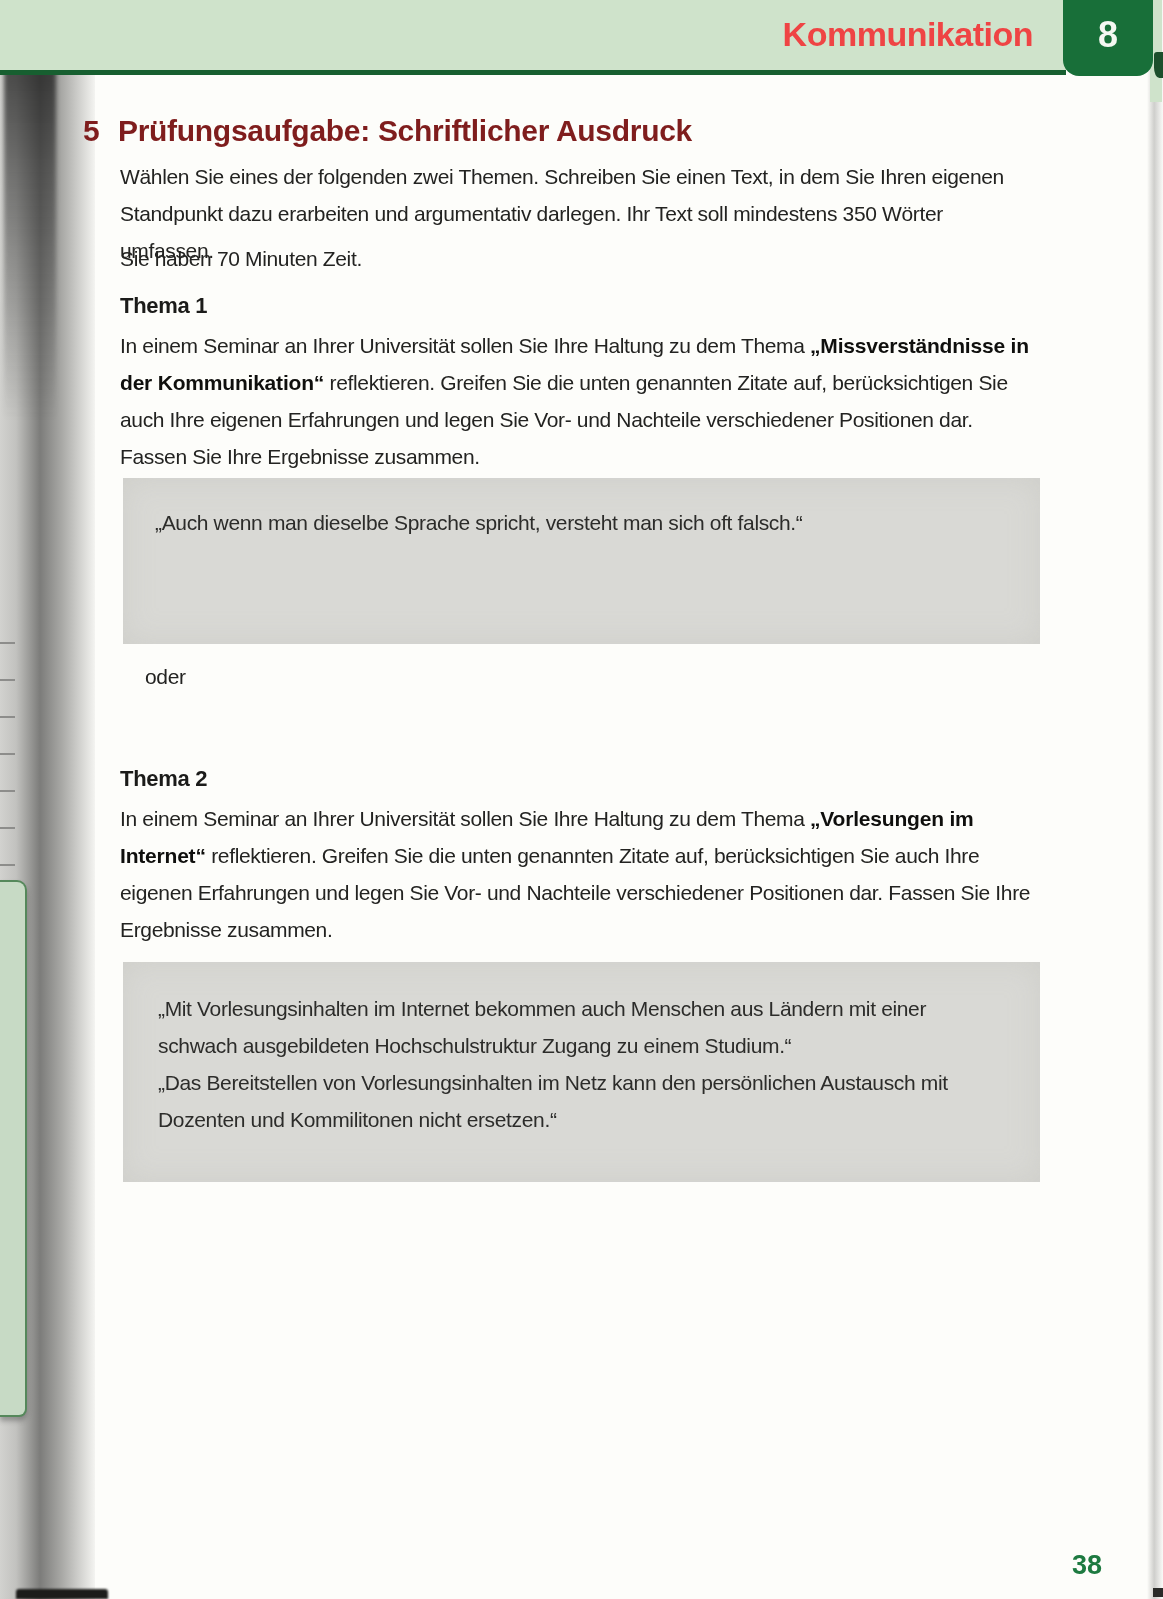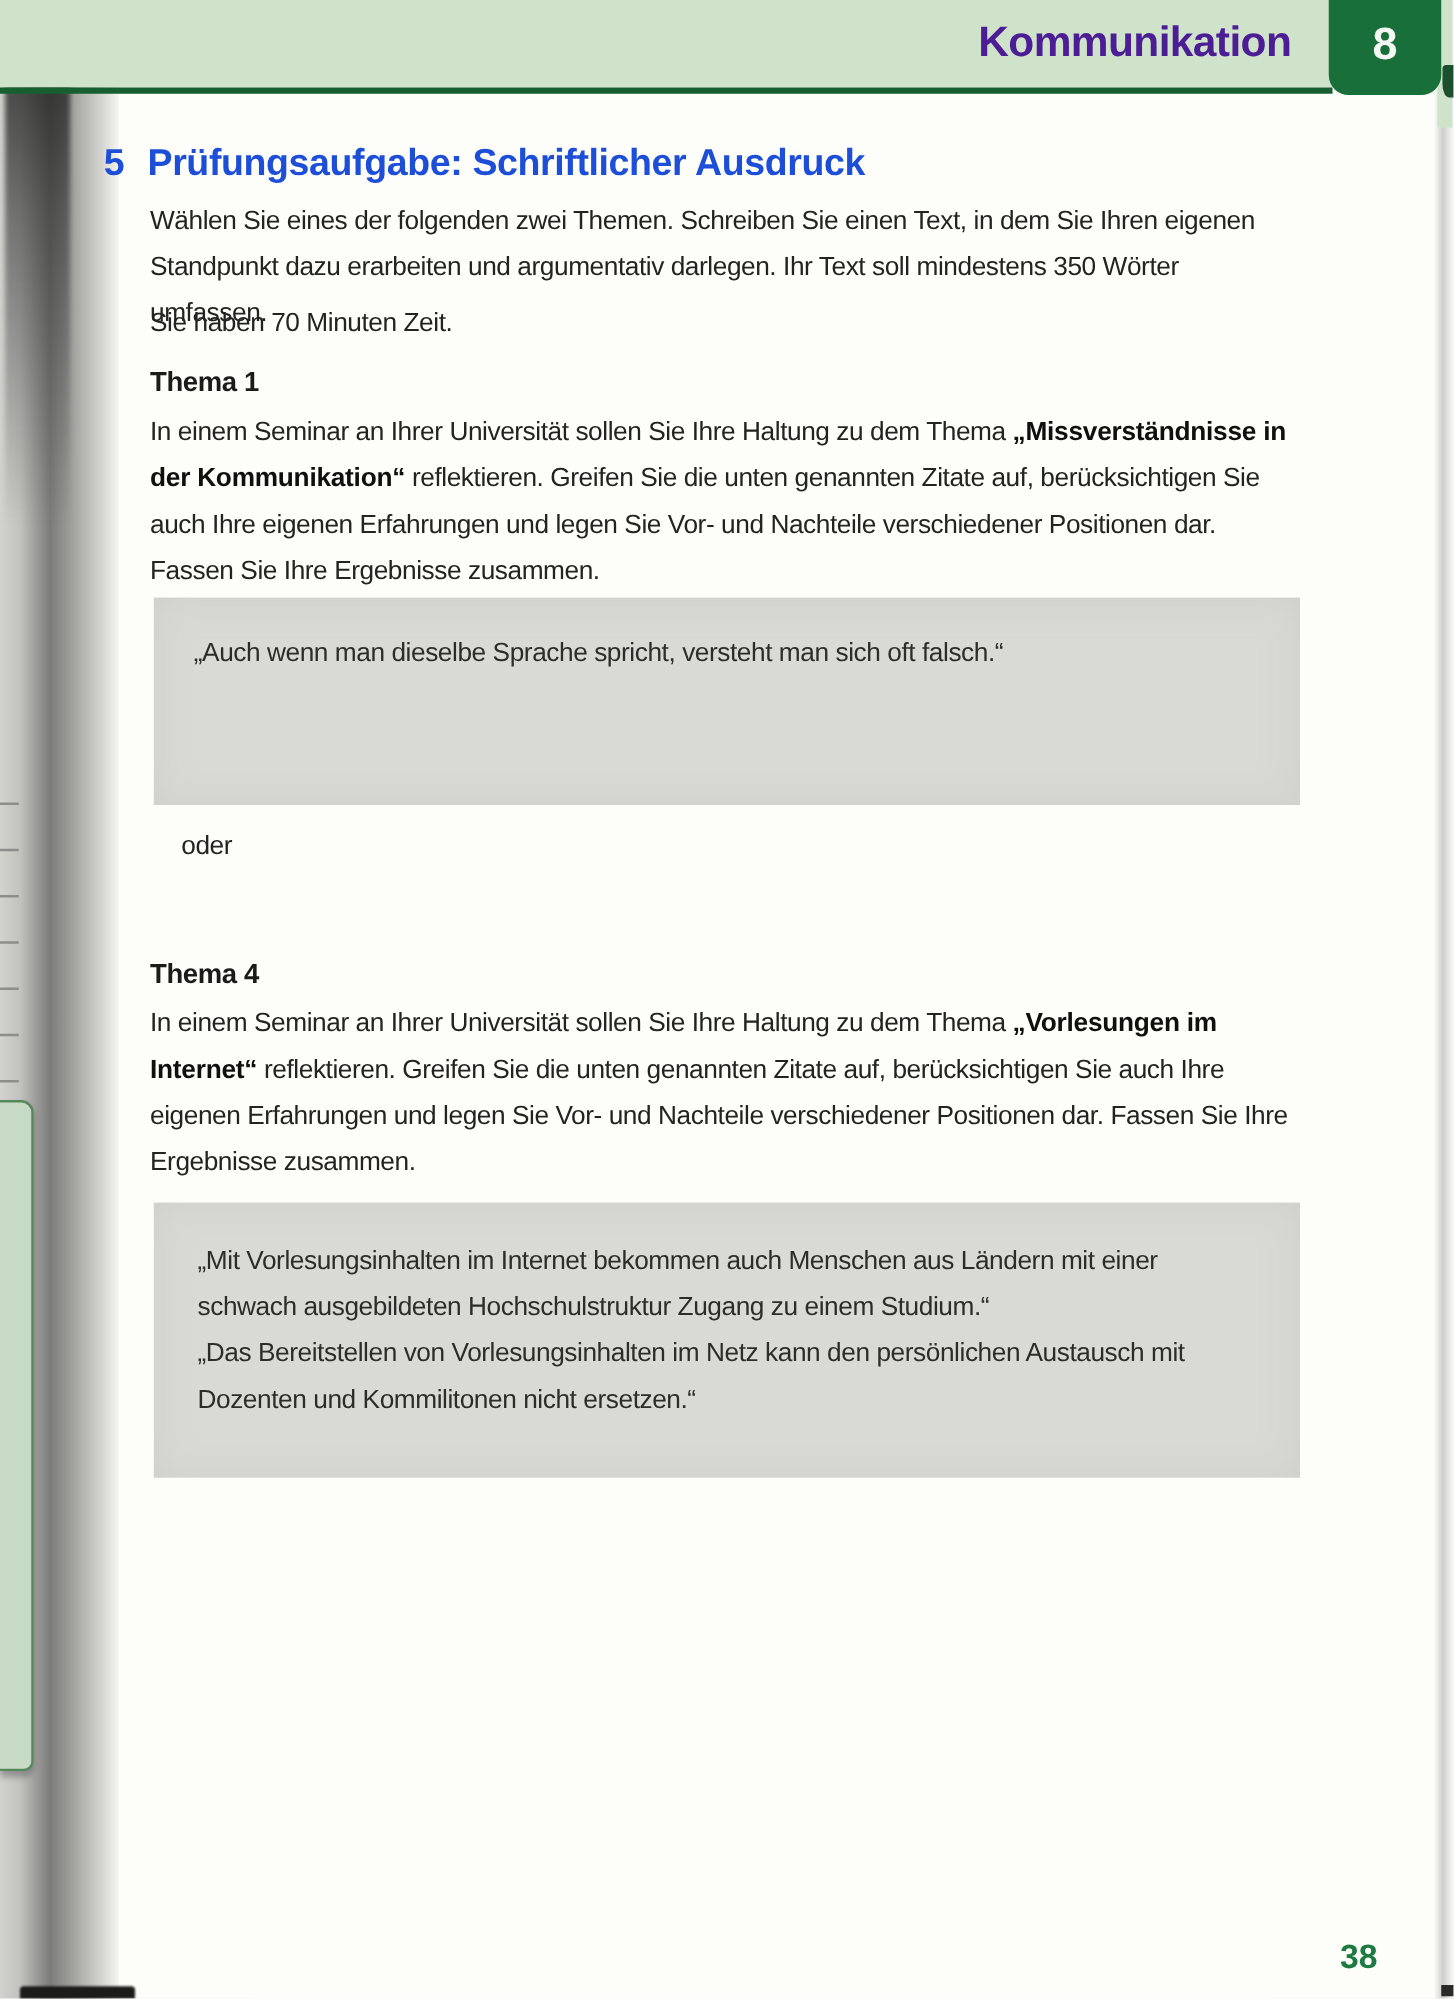--- a/index.html
+++ b/index.html
@@ -46,31 +46,31 @@
   }
   
   .header-band{
     position:absolute;left:0;top:0;width:1153px;height:70px;background:#cfe3cb;
   }
   .header-rule{
     position:absolute;left:0;top:70px;width:1066px;height:5px;background:#175f30;
   }
   .chapter-title{
     position:absolute;top:15px;right:130px;
-    font-size:34px;font-weight:bold;letter-spacing:-.5px;color:#4c1d95;
+    font-size:34px;font-weight:bold;letter-spacing:-.5px;color:#ef4444;
   }
   .chapter-tab{
     position:absolute;left:1063px;top:0;width:90px;height:76px;background:#186f39;
     border-radius:0 0 16px 16px;display:flex;align-items:center;justify-content:center;
   }
   .chapter-tab span{color:#f4f8f2;font-size:36px;font-weight:bold;padding-bottom:6px;}
   
   .section-heading{
     position:absolute;left:83px;top:114px;width:960px;
-    color:#1d4ed8;font-size:30px;font-weight:bold;letter-spacing:-.3px;
+    color:#7f1d1d;font-size:30px;font-weight:bold;letter-spacing:-.3px;
   }
   .section-heading .sec-num{display:inline-block;width:35px;}
   .body-text{
     color:#232321;font-size:21px;line-height:37px;letter-spacing:-.35px;
   }
   .intro{position:absolute;left:120px;top:158px;width:915px;}
   .time-note{position:absolute;left:120px;top:240px;width:600px;}
   .thema-heading{
     position:absolute;left:120px;font-size:22px;font-weight:bold;color:#1b1b19;letter-spacing:-.3px;
   }
@@ -137,21 +137,21 @@
 
   <div class="thema-heading t1-head">Thema 1</div>
   <p class="body-text t1-para" style="margin-top: 0px; margin-bottom: 0px;"><span>In einem Seminar an Ihrer Universität sollen Sie Ihre Haltung zu dem Thema </span><span class="seg-bold">„Missverständnisse in der Kommunikation“</span><span> reflektieren. Greifen Sie die unten genannten Zitate auf, berücksichtigen Sie auch Ihre eigenen Erfahrungen und legen Sie Vor- und Nachteile verschiedener Positionen dar. Fassen Sie Ihre Ergebnisse zusammen.</span></p>
 
   <div class="quote-box qbox1">
     <p class="quote" style="margin-top: 0px; margin-bottom: 0px;">„Auch wenn man dieselbe Sprache spricht, versteht man sich oft falsch.“</p>
   </div>
 
   <p class="body-text divider-oder" style="margin-top: 0px; margin-bottom: 0px;">oder</p>
 
-  <div class="thema-heading t2-head">Thema 4</div>
+  <div class="thema-heading t2-head">Thema 2</div>
   <p class="body-text t2-para" style="margin-top: 0px; margin-bottom: 0px;"><span>In einem Seminar an Ihrer Universität sollen Sie Ihre Haltung zu dem Thema </span><span class="seg-bold">„Vorlesungen im Internet“</span><span> reflektieren. Greifen Sie die unten genannten Zitate auf, berücksichtigen Sie auch Ihre eigenen Erfahrungen und legen Sie Vor- und Nachteile verschiedener Positionen dar. Fassen Sie Ihre Ergebnisse zusammen.</span></p>
 
   <div class="quote-box qbox2">
     <p class="quote" style="margin-top: 0px; margin-bottom: 0px;">„Mit Vorlesungsinhalten im Internet bekommen auch Menschen aus Ländern mit einer schwach ausgebildeten Hochschulstruktur Zugang zu einem Studium.“</p>
     <p class="quote" style="margin-top: 0px; margin-bottom: 0px;">„Das Bereitstellen von Vorlesungsinhalten im Netz kann den persönlichen Austausch mit Dozenten und Kommilitonen nicht ersetzen.“</p>
   </div>
 
   <div class="page-number">38</div>
 
 </div>

